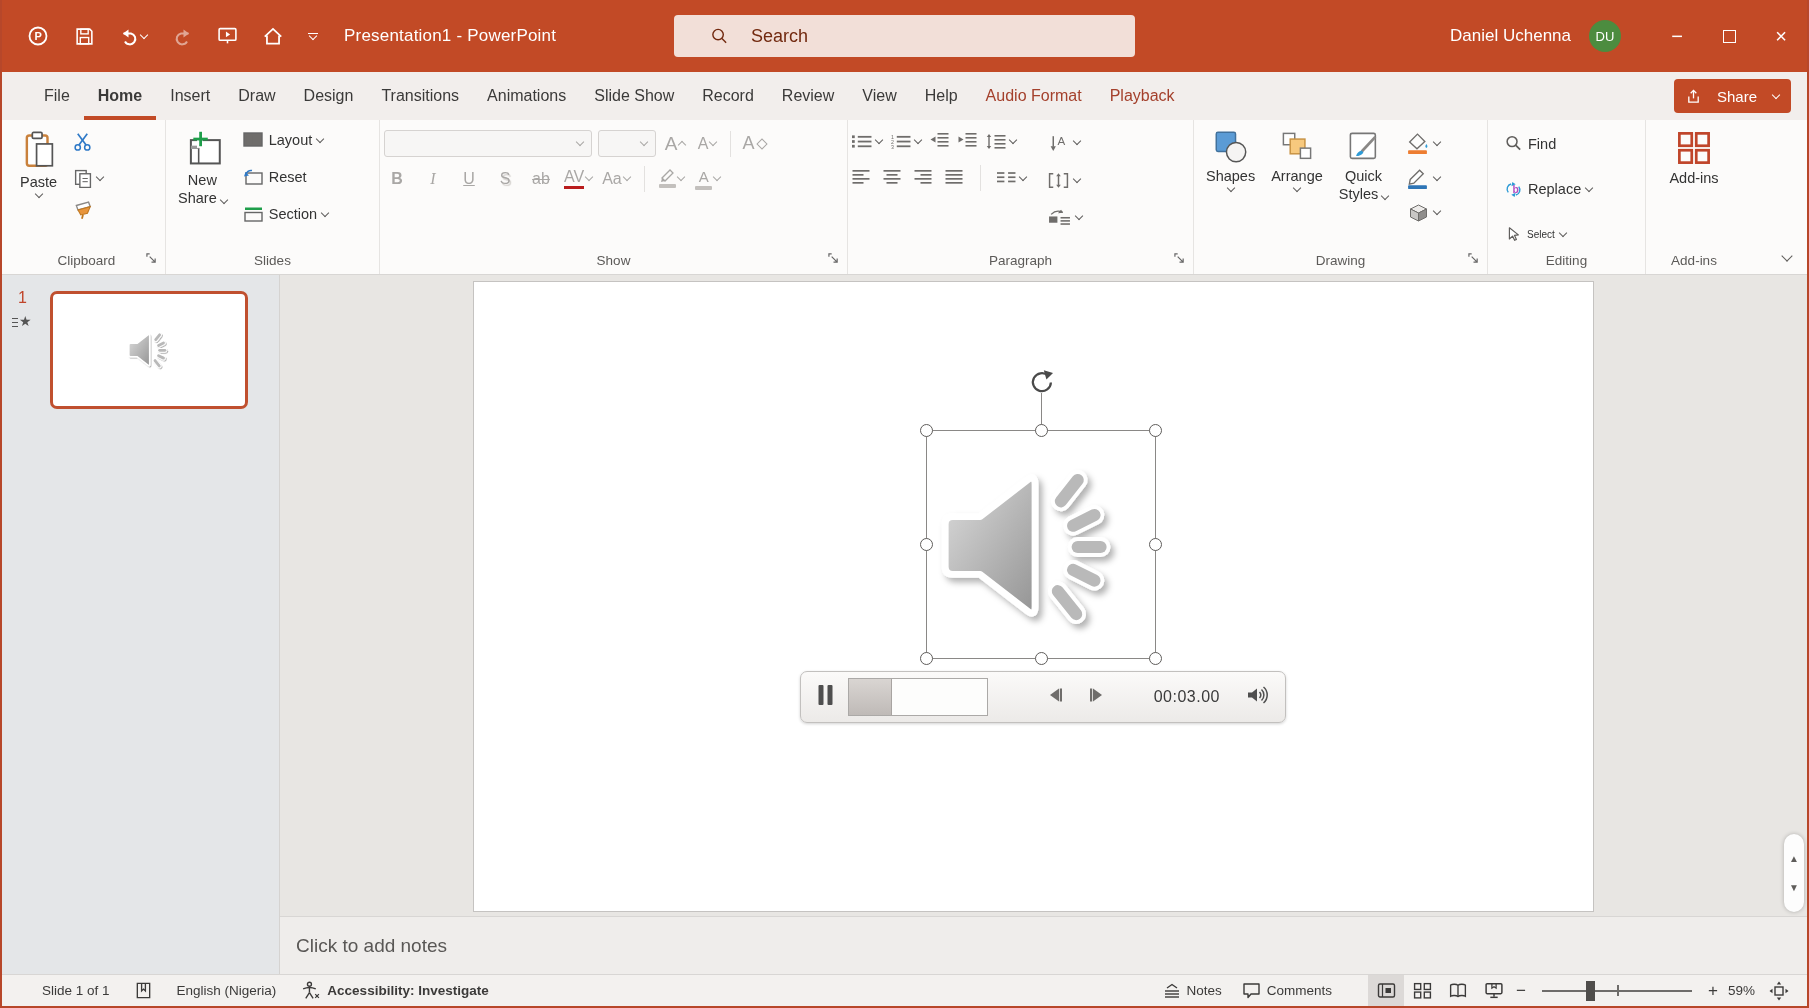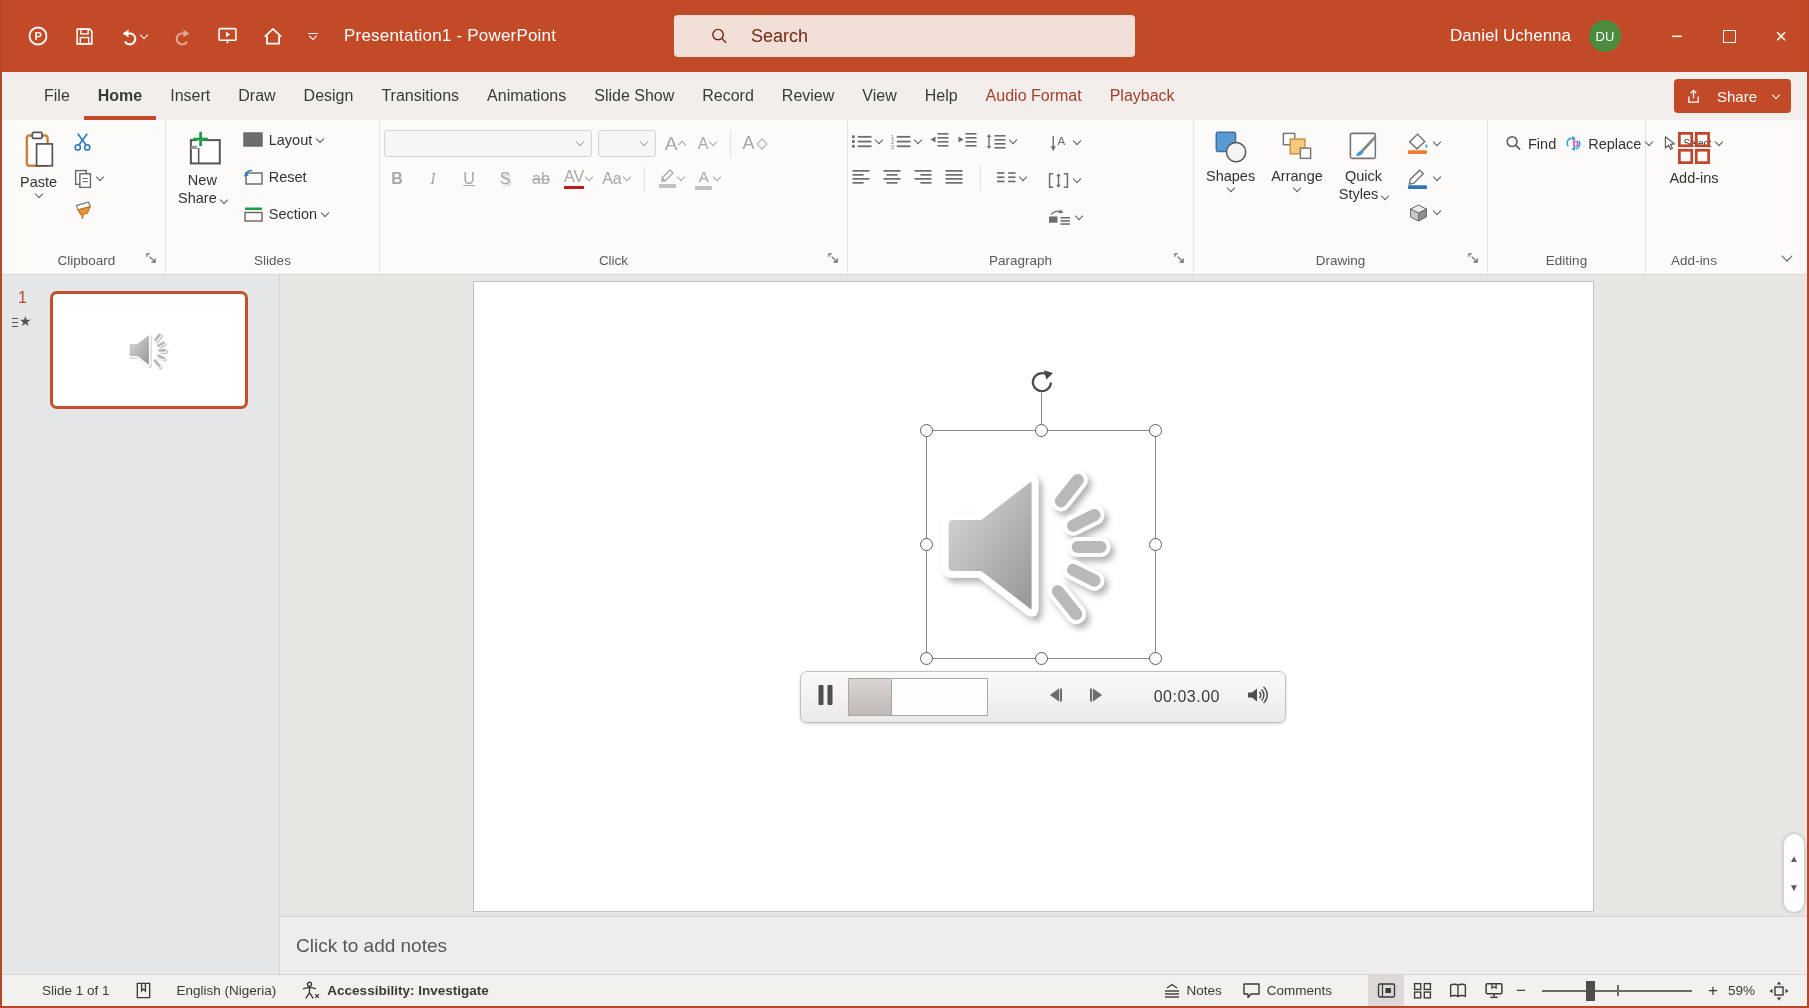--- a/index.html
+++ b/index.html
@@ -373,21 +373,21 @@
           <span class="fbtn">
             <span class="bar-under">
                 <span style="font-size:15px;color:#A9A7A5">A</span>
                 <span class="bar"></span>
               </span>
             <i class="chev" style="border-color:#A9A7A5"></i>
           </span>
         </div>
       </div>
       <div class="glabel">
-          <span>Click</span>
+          <span>Show</span>
         <span class="launcher"><svg width="11" height="11" viewBox="0 0 12 12">
               <path d="M1 4 V1 H4" fill="none" stroke="#666" stroke-width="1.3"></path>
               <path d="M4 4 L10 10 M10 6 V10 H6" fill="none" stroke="#666" stroke-width="1.3"></path>
             </svg></span>
       </div>
     </div>
 
     <div class="group" style="width:346px">
       <div class="gbody" style="gap:10px; padding-top:4px">
         <div style="display:flex; flex-direction:column; gap:14px">
@@ -578,21 +578,21 @@
       <div class="glabel">
           <span>Drawing</span>
         <span class="launcher"><svg width="11" height="11" viewBox="0 0 12 12">
               <path d="M1 4 V1 H4" fill="none" stroke="#666" stroke-width="1.3"></path>
               <path d="M4 4 L10 10 M10 6 V10 H6" fill="none" stroke="#666" stroke-width="1.3"></path>
             </svg></span>
       </div>
     </div>
 
     <div class="group" style="width:158px">
-      <div class="gbody" style="justify-content:space-between; height:100px; padding:4px 0 0 8px">
+      <div class="gbody" style="flex-direction:column; justify-content:space-between; height:100px; padding:4px 0 0 8px">
         <span class="stackbtn">
           <svg width="19" height="19" viewBox="0 0 20 20">
               <circle cx="8.5" cy="8" r="5.2" fill="none" stroke="#5F5D5B" stroke-width="1.6"></circle>
               <line x1="12.5" y1="12" x2="17" y2="16.5" stroke="#5F5D5B" stroke-width="1.8"></line>
             </svg>
           <span style="font-size:14.5px;color:#333">Find</span>
         </span>
         <span class="stackbtn">
           <svg width="19" height="19" viewBox="0 0 20 20">
               <path d="M4.5 13 A5.5 5.5 0 0 1 7.5 4.2" fill="none" stroke="#2E9BD6" stroke-width="1.5"></path>

